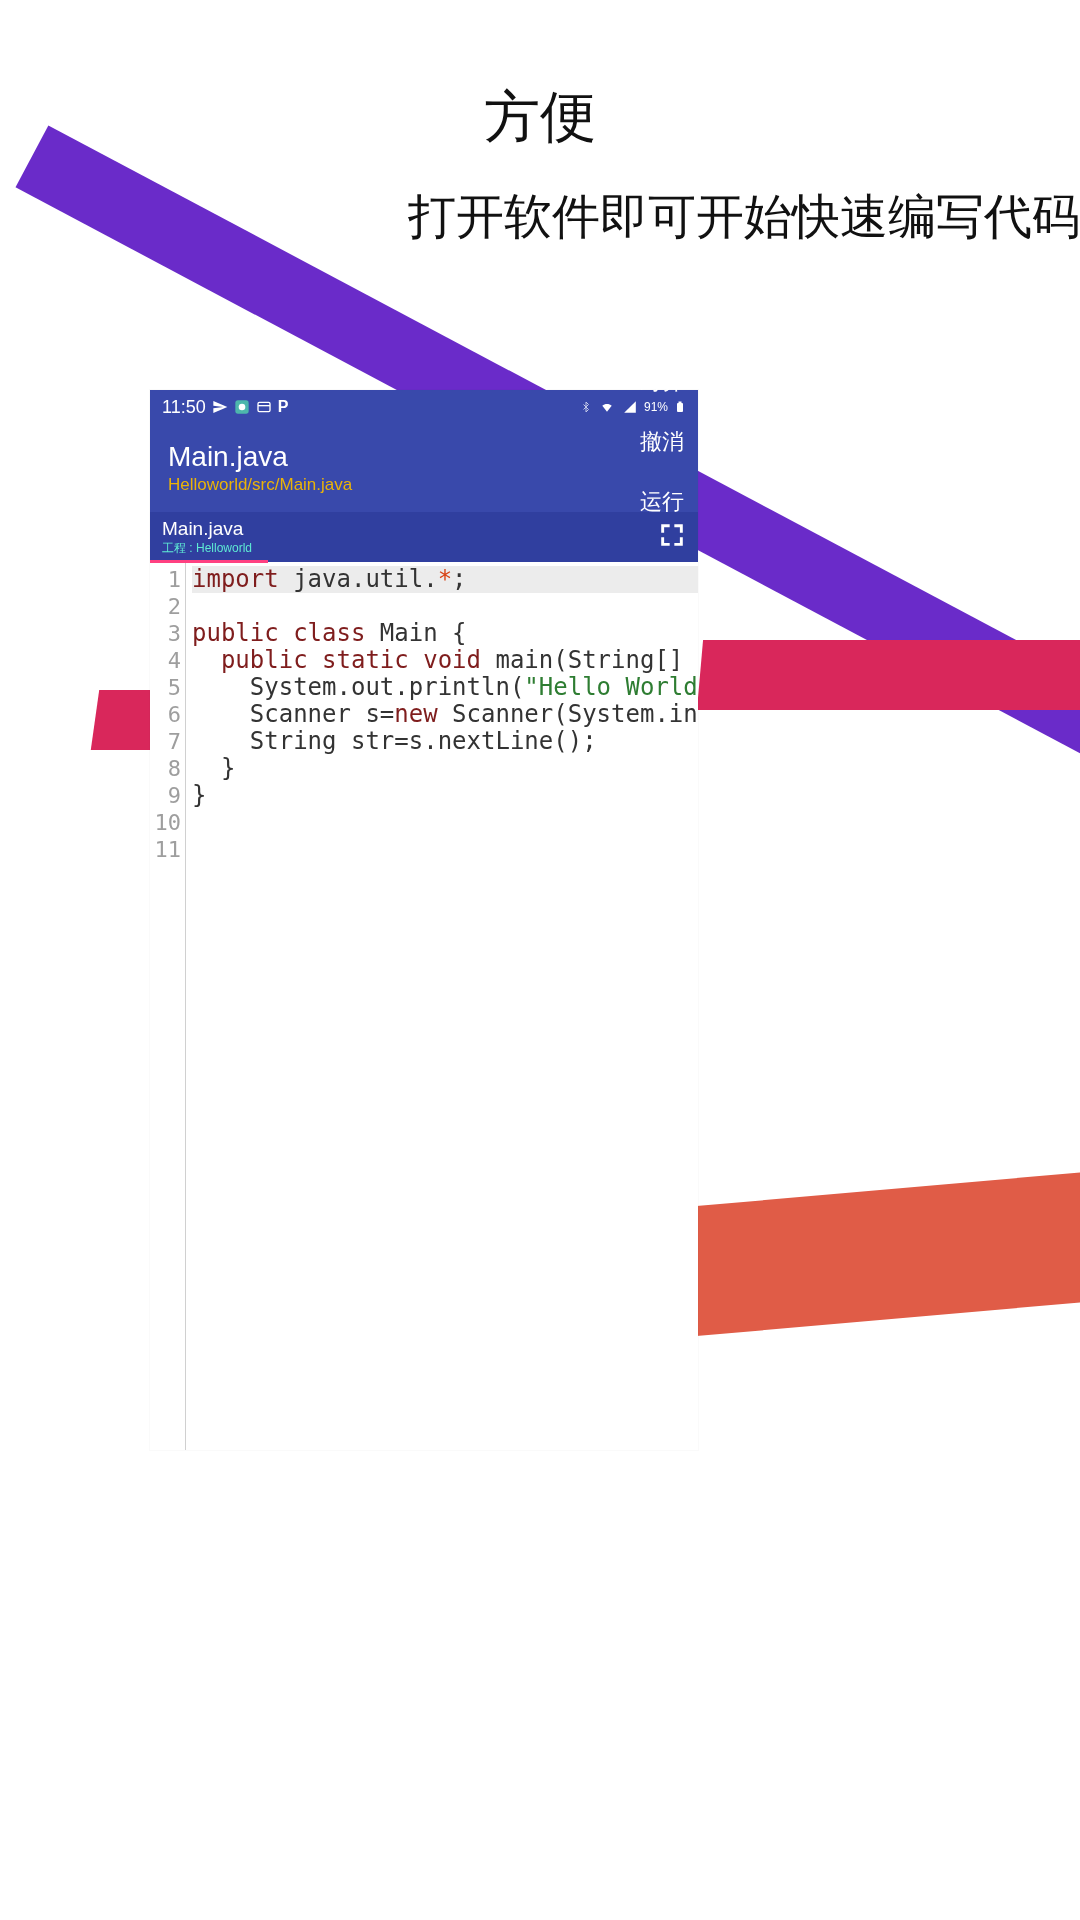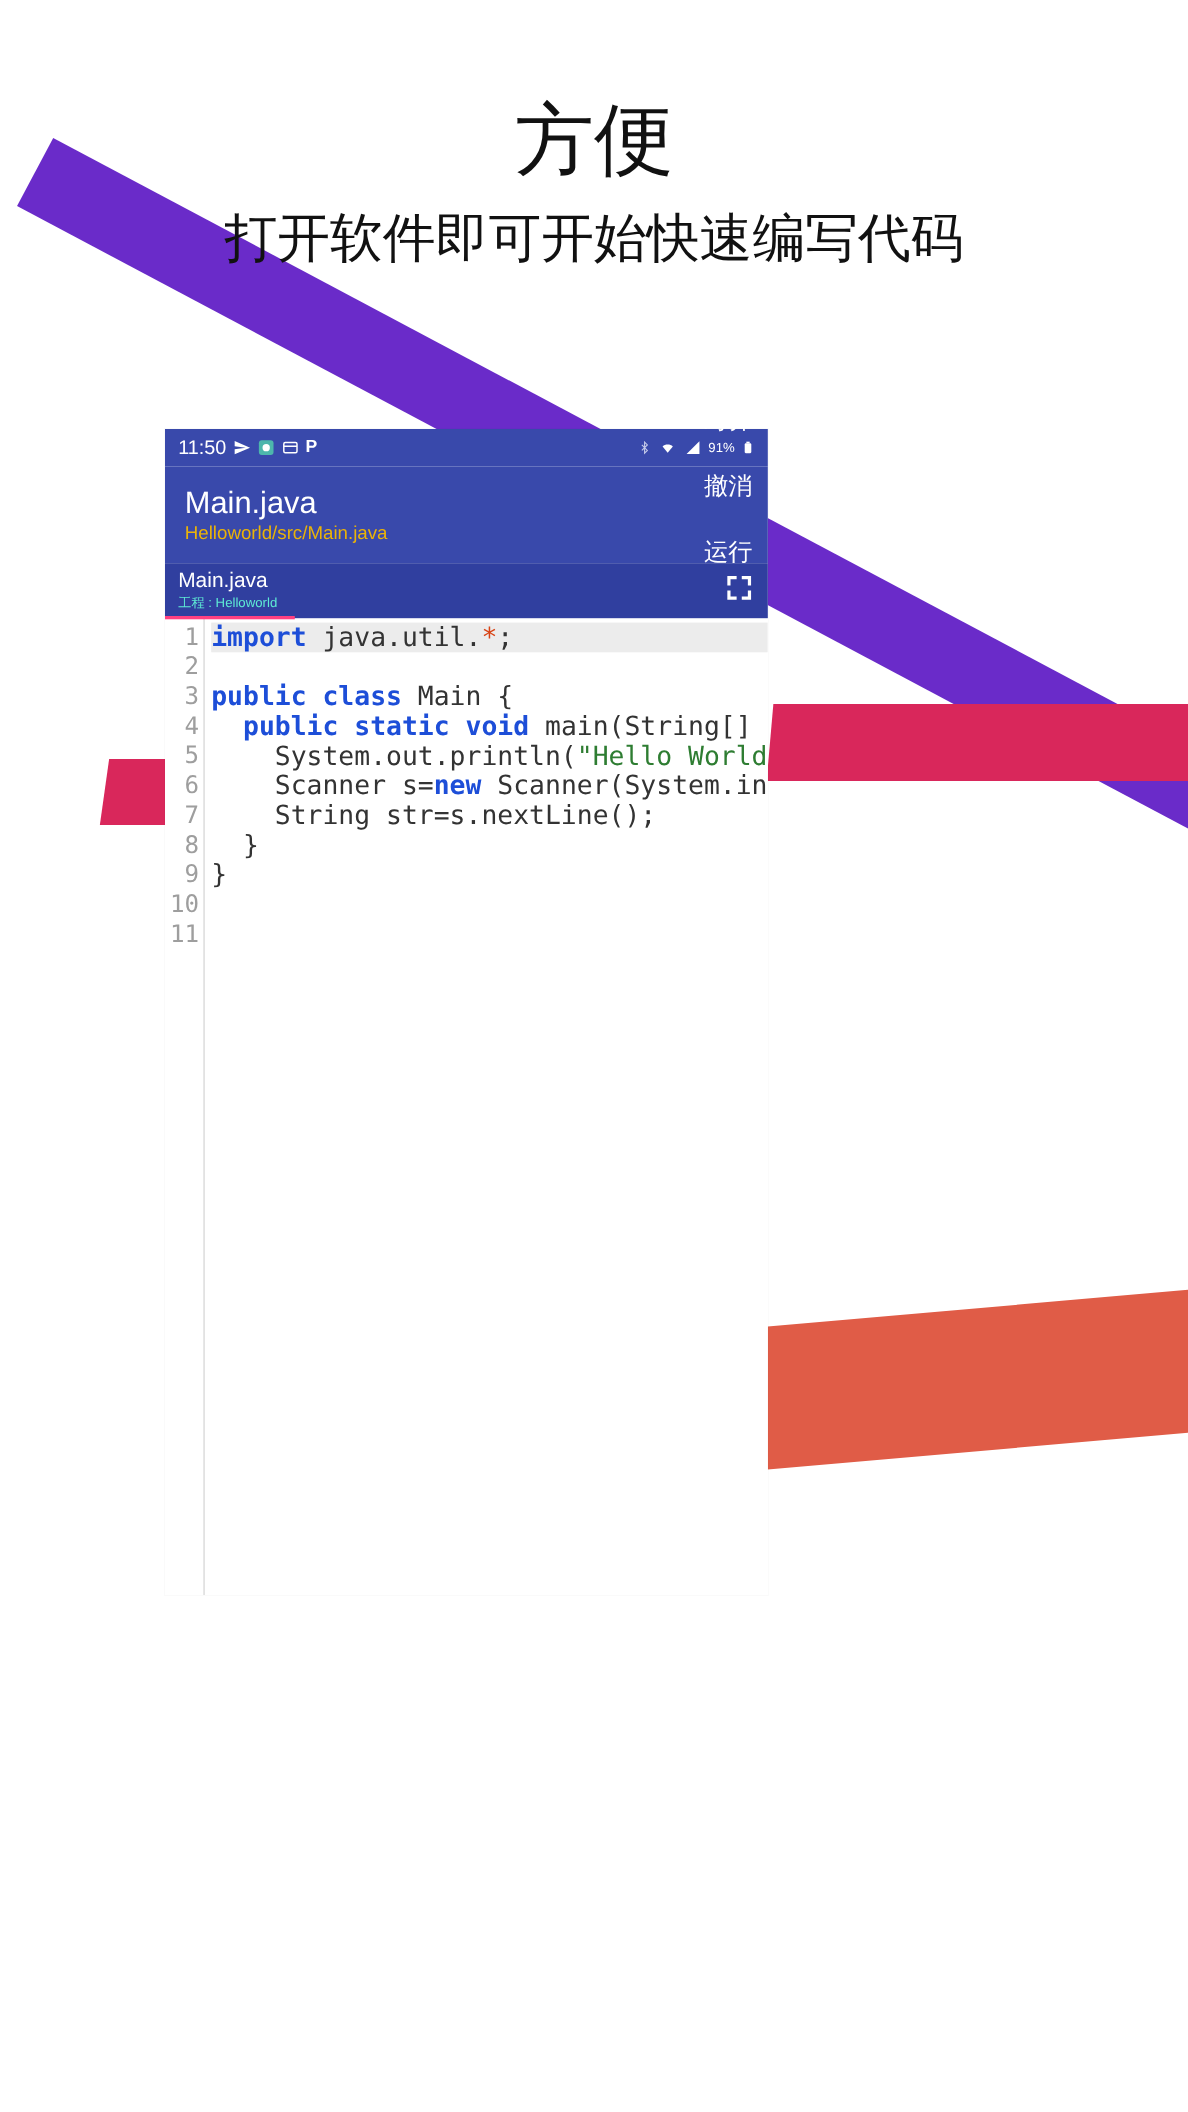--- a/index.html
+++ b/index.html
@@ -46,30 +46,30 @@
   top: 1190px;
   left: 670px;
   transform: skewY(-5deg);
 }
 .promo-title {
   position: absolute;
   top: 80px;
   left: 0;
   right: 0;
   text-align: center;
-  font-size: 72px;
+  font-size: 56px;
   font-weight: 400;
   color: #111;
 }
 .promo-subtitle {
   position: absolute;
   top: 185px;
   left: 0;
   right: 0;
-  text-align: center;
+  text-align: right;
   font-size: 48px;
   font-weight: 400;
   color: #111;
 }
 .phone {
   position: absolute;
   top: 390px;
   left: 150px;
   width: 548px;
   height: 1060px;
@@ -207,21 +207,21 @@
   padding: 4px 0 0 6px;
 }
 .code-line {
   height: 27px;
   white-space: pre;
   color: #333;
 }
 .code-line.current {
   background: #ececec;
 }
-.kw { color: #1d4ed8; font-weight: bold; }
+.kw { color: #7f1d1d; }
 .str { color: #2e7d32; }
 .op { color: #d84315; }
 .plain { color: #333; }
 </style>
 </head>
 <body>
 
 <div class="stripe stripe-purple"></div>
 <div class="stripe stripe-red-left"></div>
 <div class="stripe stripe-red-right"></div>

